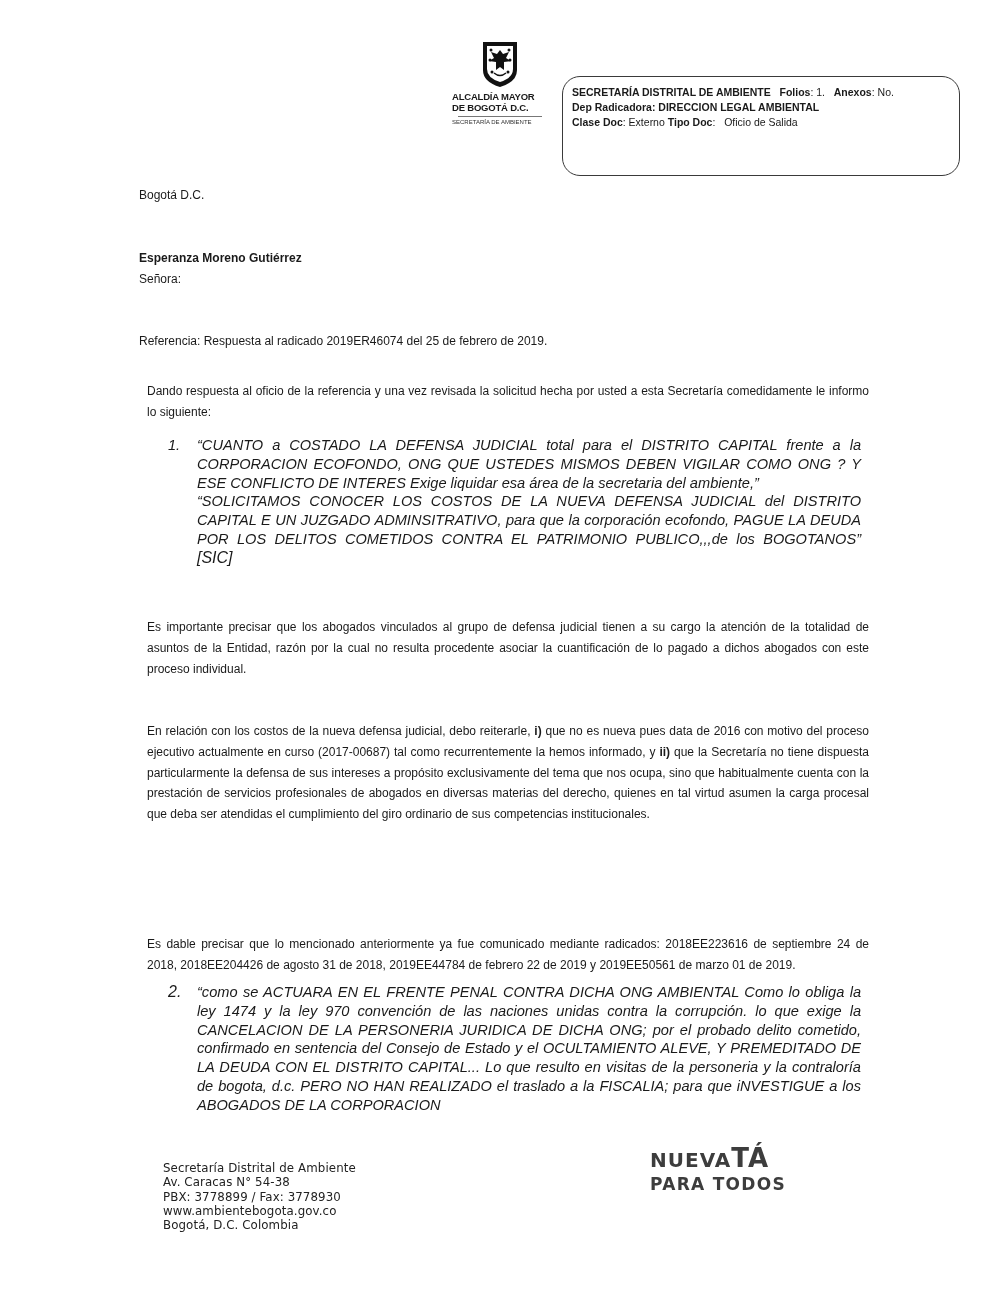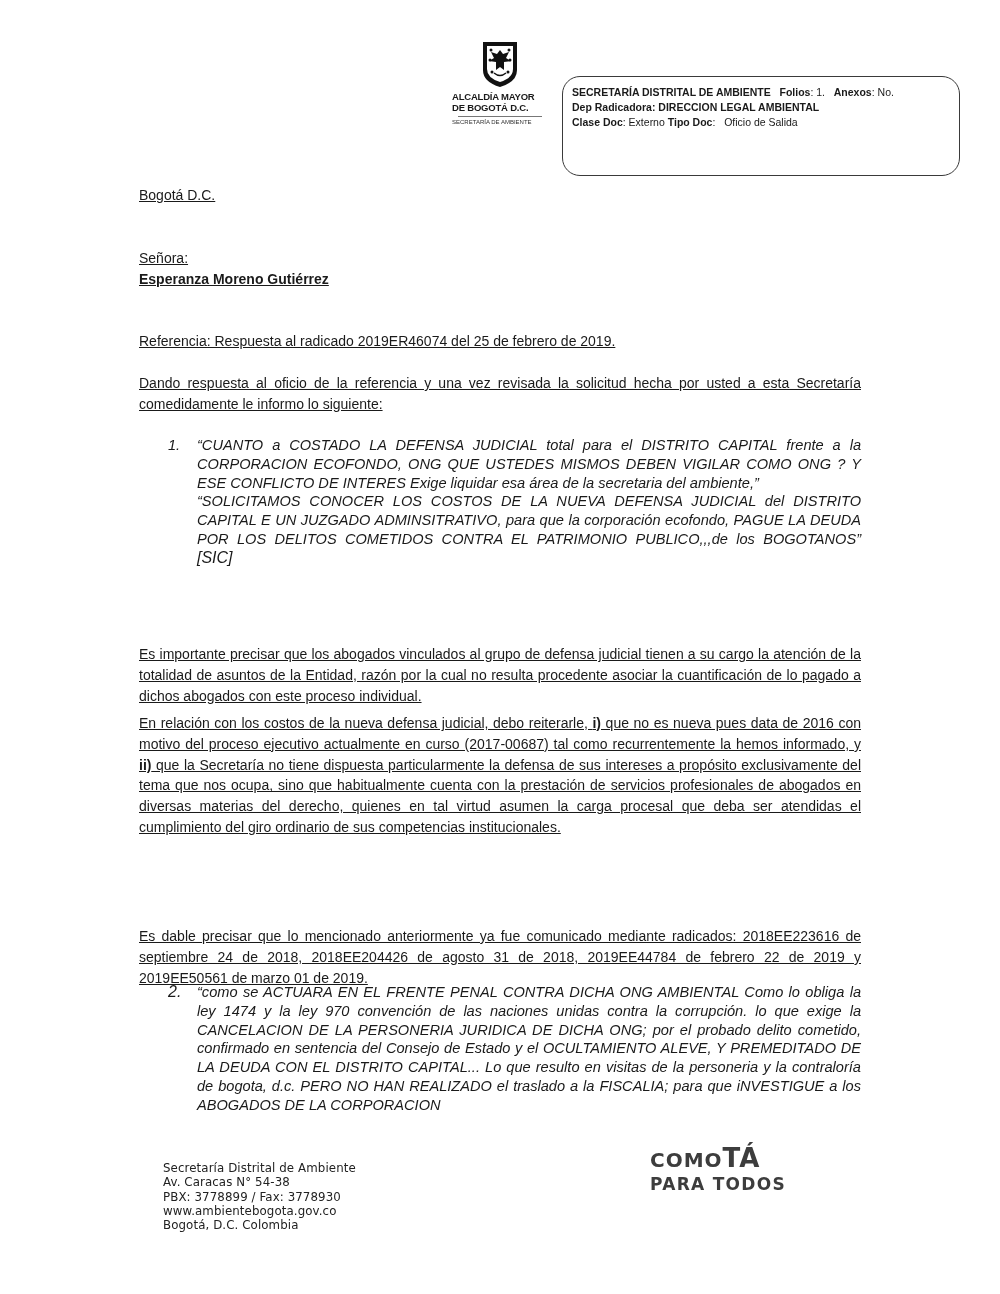--- a/index.html
+++ b/index.html
@@ -15,22 +15,22 @@
   .crest .l3 { font-size: 6px; line-height: 7px; color: #333; letter-spacing: 0; }
 
   
   .stamp { position: absolute; left: 562px; top: 40px; width: 398px; height: 100px;
            border: 1.5px solid #3a3a3a; border-radius: 18px; box-sizing: border-box;
            padding: 8px 0 0 9px; font-size: 10.5px; line-height: 15px; margin-top: 36px; }
   .stamp b { font-weight: bold; }
   .stamp .row { white-space: nowrap; }
 
   
-  .body { position: absolute; left: 139px; width: 722px; font-size: 14px; line-height: 20.8px; text-decoration: underline; }
-  .p { margin: 0; text-align: justify; }
+  .body { position: absolute; left: 139px; width: 722px; font-size: 12px; line-height: 20.8px; }
+  .p { margin: 8px; text-align: justify; }
 
   .item { position: absolute; left: 168px; width: 693px; font-size: 14.6px; line-height: 18.8px; font-style: italic; }
   .item .num { position: absolute; left: 0; top: 0; font-style: italic; }
   .item .txt { margin-left: 29px; text-align: justify; }
   .item .sic { font-size: 16px; }
 
   
   .footer-addr { position: absolute; left: 163px; top: 1161px; font-size: 11.8px; line-height: 14.3px; color: #222;
                  font-family: "DejaVu Sans", sans-serif; letter-spacing: 0.1px; }
   .slogan { position: absolute; left: 650px; top: 1143px; width: 200px; color: #3d3d3d;
@@ -72,37 +72,37 @@
     <b>Dep Radicadora:</b><b> DIRECCION LEGAL AMBIENTAL</b>
   </div>
   <div class="row">
     <b>Clase Doc</b><span>: Externo </span><b>Tipo Doc</b><span style="white-space:pre">:   Oficio de Salida</span>
   </div>
 </div>
 
 <div class="body" style="top:185px">Bogotá D.C.</div>
 
 <div class="body" style="top:248px">
+  <div style="font-weight:bold">Esperanza Moreno Gutiérrez</div>
   <div>Señora:</div>
-  <div style="font-weight:bold">Esperanza Moreno Gutiérrez</div>
 </div>
 
 <div class="body" style="top:331px">Referencia: Respuesta al radicado 2019ER46074 del 25 de febrero de 2019.</div>
 
 <p class="body p" style="top:373px">Dando respuesta al oficio de la referencia y una vez revisada la solicitud hecha por usted a esta Secretaría comedidamente le informo lo siguiente:</p>
 
 <div class="item" style="top:436px">
   <span class="num">1.</span>
   <div class="txt">
     <div>“CUANTO a COSTADO LA DEFENSA JUDICIAL total para el DISTRITO CAPITAL frente a la CORPORACION ECOFONDO, ONG QUE USTEDES MISMOS DEBEN VIGILAR COMO ONG ? Y ESE CONFLICTO DE INTERES Exige liquidar esa área de la secretaria del ambiente,”</div>
     <div><span>“SOLICITAMOS CONOCER LOS COSTOS DE LA NUEVA DEFENSA JUDICIAL del DISTRITO CAPITAL E UN JUZGADO ADMINSITRATIVO, para que la corporación ecofondo, PAGUE LA DEUDA POR LOS DELITOS COMETIDOS CONTRA EL PATRIMONIO PUBLICO,,,de los BOGOTANOS”</span> <span class="sic">[SIC]</span></div>
   </div>
 </div>
 
-<p class="body p" style="top:644px">Es importante precisar que los abogados vinculados al grupo de defensa judicial tienen a su cargo la atención de la totalidad de asuntos de la Entidad, razón por la cual no resulta procedente asociar la cuantificación de lo pagado a dichos abogados con este proceso individual.</p>
+<p class="body p" style="top:609px">Es importante precisar que los abogados vinculados al grupo de defensa judicial tienen a su cargo la atención de la totalidad de asuntos de la Entidad, razón por la cual no resulta procedente asociar la cuantificación de lo pagado a dichos abogados con este proceso individual.</p>
 
 <p class="body p" style="top:713px">
   <span>En relación con los costos de la nueva defensa judicial, debo reiterarle, </span><b>i)</b><span> que no es nueva pues data de 2016 con motivo del proceso ejecutivo actualmente en curso (2017-00687) tal como recurrentemente la hemos informado, y </span><b>ii)</b><span> que la Secretaría no tiene dispuesta particularmente la defensa de sus intereses a propósito exclusivamente del tema que nos ocupa, sino que habitualmente cuenta con la prestación de servicios profesionales de abogados en diversas materias del derecho, quienes en tal virtud asumen la carga procesal que deba ser atendidas el cumplimiento del giro ordinario de sus competencias institucionales.</span>
 </p>
 
 <p class="body p" style="top:926px">Es dable precisar que lo mencionado anteriormente ya fue comunicado mediante radicados: 2018EE223616 de septiembre 24 de 2018, 2018EE204426 de agosto 31 de 2018, 2019EE44784 de febrero 22 de 2019 y 2019EE50561 de marzo 01 de 2019.</p>
 
 <div class="item" style="top:983px">
   <span class="num" style="font-size:16px">2.</span>
   <div class="txt">“como se ACTUARA EN EL FRENTE PENAL CONTRA DICHA ONG AMBIENTAL Como lo obliga la ley 1474 y la ley 970 convención de las naciones unidas contra la corrupción. lo que exige la CANCELACION DE LA PERSONERIA JURIDICA DE DICHA ONG; por el probado delito cometido, confirmado en sentencia del Consejo de Estado y el OCULTAMIENTO ALEVE, Y PREMEDITADO DE LA DEUDA CON EL DISTRITO CAPITAL... Lo que resulto en visitas de la personeria y la contraloría de bogota, d.c. PERO NO HAN REALIZADO el traslado a la FISCALIA; para que iNVESTIGUE a los ABOGADOS DE LA CORPORACION</div>
@@ -110,15 +110,15 @@
 
 <div class="footer-addr">
   <div>Secretaría Distrital de Ambiente</div>
   <div>Av. Caracas N° 54-38</div>
   <div>PBX: 3778899 / Fax: 3778930</div>
   <div>www.ambientebogota.gov.co</div>
   <div>Bogotá, D.C. Colombia</div>
 </div>
 
 <div class="slogan">
-  <div class="s1"><span class="small">COMO</span><span style="font-size:26px">TÁ</span></div>
+  <div class="s1"><span class="small">NUEVA</span><span style="font-size:26px">TÁ</span></div>
   <div class="s3">PARA TODOS</div>
 </div>
 
 </body></html>

